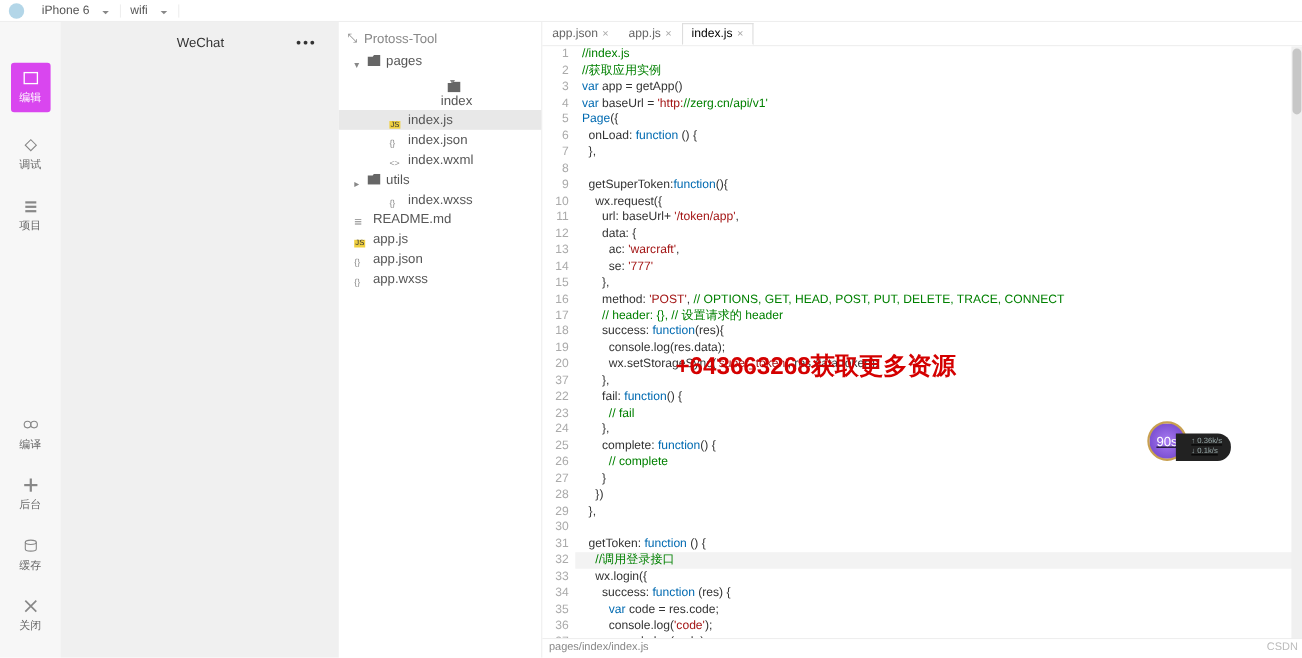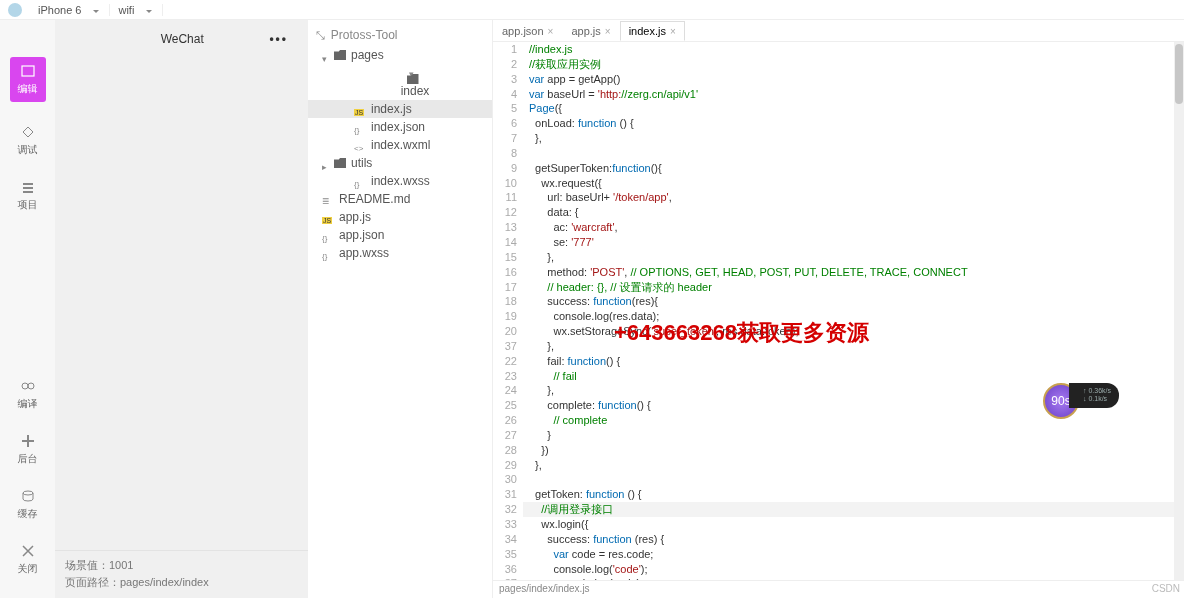--- a/index.html
+++ b/index.html
@@ -50,21 +50,21 @@
 .lines { flex: 1; white-space: pre; color: #333; position: relative; padding-left: 6px; }
 .line-hl { position: absolute; left: 0; right: 0; background: #f3f3f3; height: 15px; z-index: 0; }
 .lines .row { position: relative; z-index: 1; }
 .kw { color: #006ab1; }
 .str { color: #a31515; }
 .cm { color: #008000; }
 .statusb { height: 18px; font-size: 10px; color: #888; padding: 2px 6px; border-top: 1px solid #eee; }
 .scrollbar { position: absolute; right: 0; top: 0; width: 10px; height: 100%; background: #f0f0f0; }
 .scrollbar .thumb { width: 8px; margin: 1px; background: #c7c7c7; border-radius: 4px; }
 .watermark { position: absolute; left: 614px; top: 318px; color: #d40000; font-size: 22px; font-weight: 600; pointer-events: none; z-index: 5; }
-.badge { position: absolute; right: 65px; top: 383px; display: flex; align-items: flex-start; z-index: 6; }
+.badge { position: absolute; right: 65px; top: 383px; display: flex; align-items: flex-end; z-index: 6; text-decoration: underline; }
 .badge .circ { width: 36px; height: 36px; border-radius: 50%; background: radial-gradient(circle,#a77af0,#6a3fc7); color: #fff; display: flex; align-items: center; justify-content: center; font-size: 12px; border: 2px solid #c8a050; }
 .badge .pill { background: #222; color: #9aa; font-size: 7px; padding: 4px 8px 4px 14px; border-radius: 0 12px 12px 0; margin-left: -10px; line-height: 1.2; }
 .corner { position: absolute; right: 4px; bottom: 4px; font-size: 10px; color: #bbb; }
 </style>
 </head>
 <body>
 
 <div class="topbar">
   <span class="dot"></span>
   <span class="sel">iPhone 6</span>
@@ -122,24 +122,20 @@
         </svg>
       <span>关闭</span>
     </div>
   </div>
 
   <div class="sim">
     <div class="sim-head">
       <span style="width:20px"></span>
       <span>WeChat</span>
       <span class="more">•••</span>
-    </div>
-    <div class="sim-foot">
-      <div><span>场景值：</span><span>1001</span></div>
-      <div><span>页面路径：</span><span>pages/index/index</span></div>
     </div>
   </div>
 
   <div class="tree">
     <div class="proj">Protoss-Tool</div>
     <div id="tree-body">
         <div class="row d1">
           <span class="caret open"></span>
           <span class="fico folder"></span>
           <span>pages</span>

